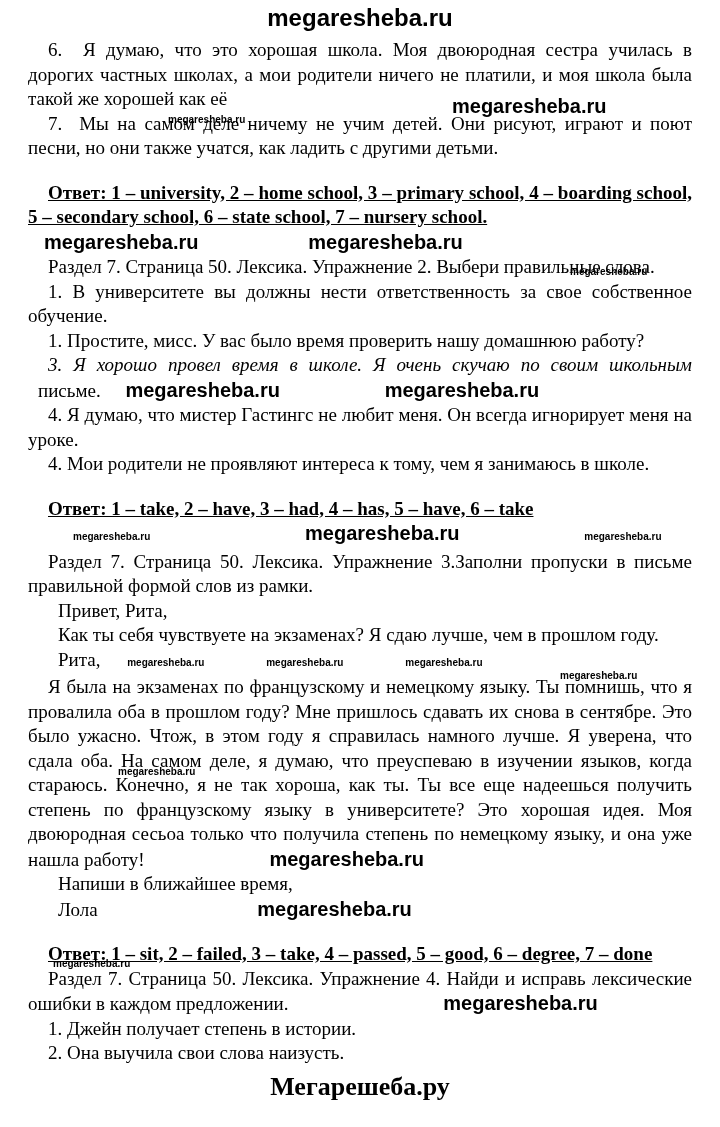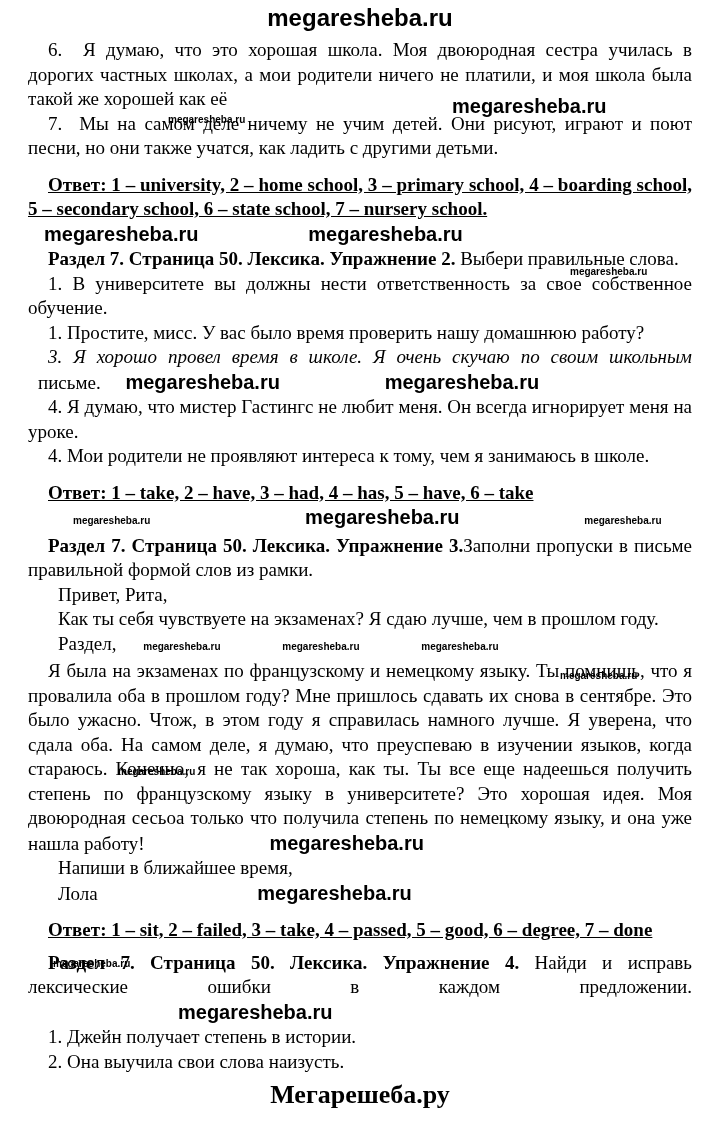--- a/index.html
+++ b/index.html
@@ -9,30 +9,30 @@
     background:#ffffff; color:#000000;
     font-family:"Liberation Serif", serif;
     font-size:19px; line-height:24.5px;
     padding:4px 28px 0 28px;
   }
   .para { text-align:justify; text-indent:20px; }
   .line { text-indent:20px;margin-left:10px; }
   .line-just { text-align:justify; text-align-last:justify; text-indent:20px;font-style:italic; }
   .noindent { text-indent:0; }
   .answer { font-weight:bold; text-decoration:underline; }
-  .bold { font-weight:bold; }
+  .bold { font-weight:normal; }
   .wm-header {
     text-align:center; font-family:"Liberation Sans", sans-serif;
     font-weight:bold; font-size:24px; line-height:28px; margin-bottom:4px;
   }
   .wm-big { font-family:"Liberation Sans", sans-serif; font-weight:bold; font-size:20px; white-space:nowrap; }
   .wm-small { font-family:"Liberation Sans", sans-serif; font-weight:bold; font-size:10px; white-space:nowrap; }
   .wm-abs { position:absolute; }
-  .mt12 { margin-top:12px; }
-  .mt8 { margin-top:8px; }
+  .mt12 { margin-top:20px; }
+  .mt8 { margin-top:0; }
   .brand {
     text-align:center; font-weight:bold; font-size:26px;
     font-family:"Liberation Serif", serif; margin-top:6px; line-height:30px;
   }
 </style>
 </head>
 <body>
 
 <div class="page">
 
@@ -74,21 +74,21 @@
     <span class="wm-big" style="margin-left:150px;">megaresheba.ru</span>
     <span class="wm-small" style="margin-left:120px;">megaresheba.ru</span>
   </div>
 
   <p class="para">
     <span class="bold">Раздел 7. Страница 50. Лексика. Упражнение 3.</span><span>Заполни пропуски в письме правильной формой слов из рамки.</span>
   </p>
   <div class="line">Привет, Рита,</div>
   <div class="line">Как ты себя чувствуете на экзаменах? Я сдаю лучше, чем в прошлом году.</div>
   <div class="line">
-    <span>Раздел,</span>
+    <span>Рита,</span>
     <span class="wm-small" style="margin-left:22px;">megaresheba.ru</span>
     <span class="wm-small" style="margin-left:57px;">megaresheba.ru</span>
     <span class="wm-small" style="margin-left:57px;">megaresheba.ru</span>
   </div>
   <p class="para">
     <span>Я была на экзаменах по французскому и немецкому языку. Ты помнишь, что я провалила оба в прошлом году? Мне пришлось сдавать их снова в сентябре. Это было ужасно. Чтож, в этом году я справилась намного лучше. Я уверена, что сдала оба. На самом деле, я думаю, что преуспеваю в изучении языков, когда стараюсь. Конечно, я не так хороша, как ты. Ты все еще надеешься получить степень по французскому языку в университете? Это хорошая идея. Моя двоюродная сесьоа только что получила степень по немецкому языку, и она уже нашла работу!</span>
     <span class="wm-big" style="margin-left:120px;">megaresheba.ru</span>
   </p>
   <div class="line">Напиши в ближайшее время,</div>
   <div class="line">

